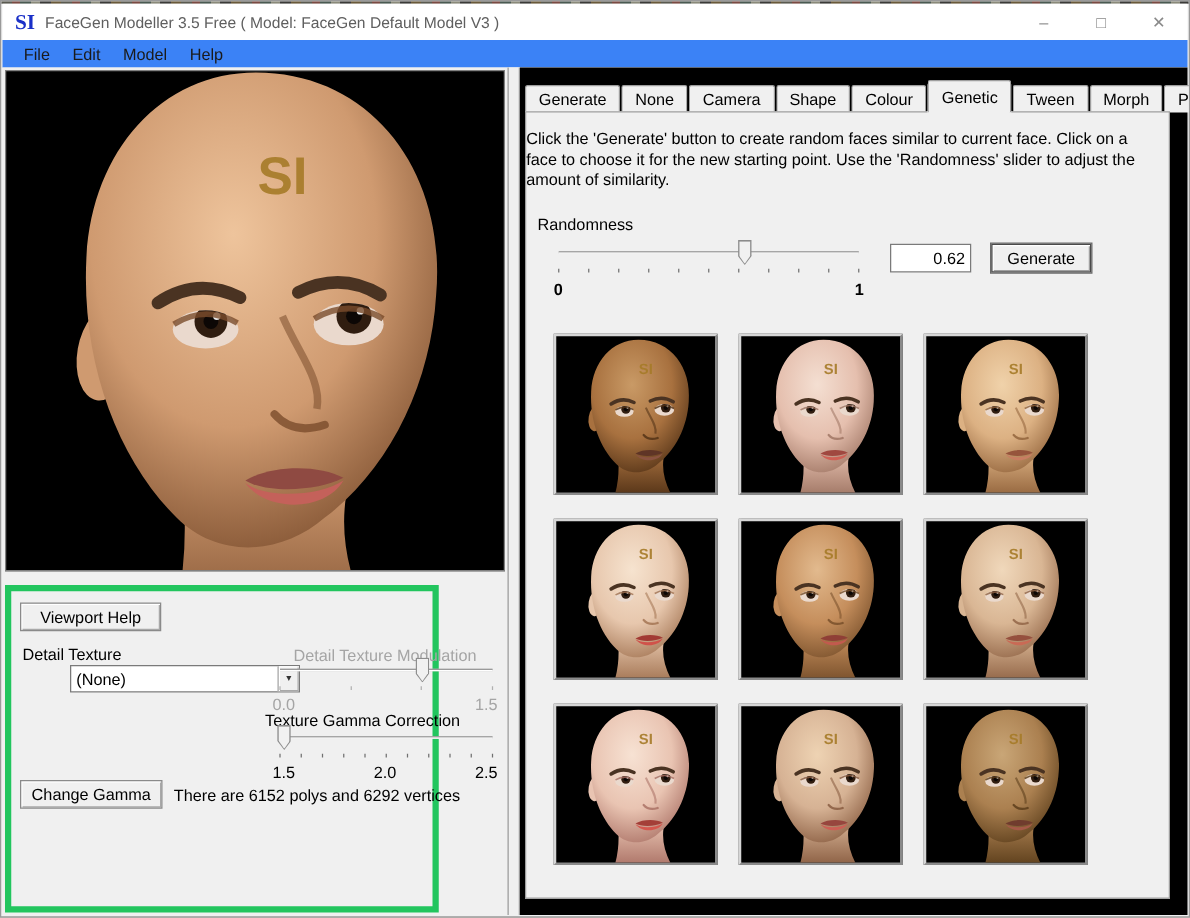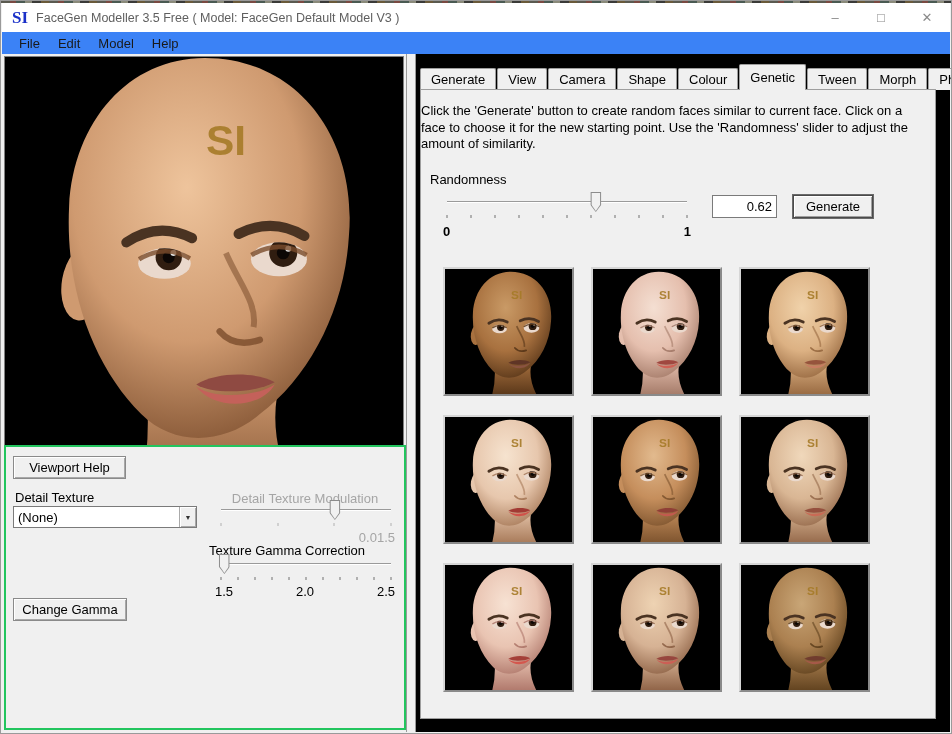--- a/index.html
+++ b/index.html
@@ -15,27 +15,27 @@
   .win-btn{width:46px;height:100%;display:flex;align-items:center;justify-content:center;color:#8a8a8a;font-size:13px;cursor:default;}
   
   .menubar{position:absolute;left:1px;top:31px;right:1px;height:22px;background:#3b82f6;display:flex;align-items:center;padding-left:8px;}
   .menu-item{font-size:13px;color:#1a1a1a;padding:2px 9px;}
   
   .content{position:absolute;left:1px;top:53px;right:1px;bottom:1px;background:#f0f0f0;}
   .viewport{position:absolute;left:2px;top:2px;width:400px;height:401px;background:#000;border:1px solid #808080;overflow:hidden;}
   .viewport svg{position:absolute;width:118%;height:119%;left:-13%;top:-4%;}
   .splitter{position:absolute;left:404px;top:0;width:10px;bottom:0;background:#f0f0f0;border-left:1px solid #9a9a9a;border-right:1px solid #9a9a9a;}
   
-  .left-controls{position:absolute;left:2px;top:391px;width:402px;bottom:2px;background:#f0f0f0;border:2px solid #22c55e;}
+  .left-controls{position:absolute;left:2px;top:414px;width:347px;bottom:2px;background:#f0f0f0;border:5px solid #22c55e;}
   .btn{background:#f0f0f0;border:1px solid #8a8a8a;box-shadow:inset 1px 1px 0 #ffffff, inset -1px -1px 0 #a8a8a8;
        font-size:13px;color:#000;display:flex;align-items:center;justify-content:center;position:absolute;cursor:default;}
   .btn-default{border:1px solid #4a4a4a;box-shadow:0 0 0 1px #6a6a6a, inset 1px 1px 0 #ffffff, inset -1px -1px 0 #a0a0a0;}
   .label{position:absolute;font-size:13px;color:#000;white-space:nowrap;}
   .label.disabled{color:#a5a5a5;}
-  .combo{position:absolute;background:#fff;border:1px solid #7a7a7a;display:flex;align-items:center;}
+  .combo{position:absolute;background:#fff;border:1px solid #7a7a7a;display:flex;align-items:center;margin-left:40px;}
   .combo .combo-text{flex:1;font-size:13px;padding-left:4px;color:#000;}
   .combo .combo-btn{width:17px;align-self:stretch;background:#f0f0f0;border-left:1px solid #aaa;box-shadow:inset 1px 1px 0 #fff,inset -1px -1px 0 #a8a8a8;display:flex;align-items:center;justify-content:center;font-size:7px;color:#333;}
   
   .slider{position:absolute;}
   .slider .track{position:absolute;left:0;right:0;top:14px;height:2px;background:#bdbdbd;border-top:1px solid #9a9a9a;border-bottom:1px solid #fff;}
   .slider .thumb{position:absolute;top:5px;width:11px;height:20px;transform:translateX(-50%);}
   .slider .thumb::before{content:"";position:absolute;inset:0;background:#8c8c8c;clip-path:polygon(0 0,100% 0,100% 64%,50% 100%,0 64%);}
   .slider .thumb::after{content:"";position:absolute;inset:1px;background:#f1f1f1;clip-path:polygon(0 0,100% 0,100% 64%,50% 100%,0 64%);}
   .slider .ticks{position:absolute;left:0;right:0;top:28px;height:4px;}
   .slider .tick{position:absolute;top:0;width:1px;height:3px;background:#707070;transform:translateX(-50%);}
@@ -142,21 +142,21 @@
       <div class="slider disabled" style="left:215px;top:48px;width:170px;height:34px;">
         <div class="track"></div>
         <div class="thumb" style="left: 67%;"></div>
         <div class="ticks">
             <div class="tick" style="left: 0%;"></div>
             <div class="tick" style="left: 33.3333%;"></div>
             <div class="tick" style="left: 66.6667%;"></div>
             <div class="tick" style="left: 100%;"></div>
           </div>
       </div>
-      <div class="minmax disabled" style="left:209px;top:83px;width:180px;justify-content:flex-end;">
+      <div class="minmax disabled" style="left:209px;top:83px;width:180px;">
         <span>0.0</span>
         <span>1.5</span>
       </div>
 
 
       <div class="label" style="left:203px;top:96px;width:180px;">Texture Gamma Correction</div>
       <div class="slider" style="left:215px;top:102px;width:170px;height:34px;">
         <div class="track"></div>
         <div class="thumb" style="left: 2%;"></div>
         <div class="ticks">
@@ -173,26 +173,27 @@
             <div class="tick" style="left: 100%;"></div>
           </div>
       </div>
       <div class="minmax" style="left:209px;top:137px;width:180px;">
         <span>1.5</span>
         <span>2.0</span>
         <span>2.5</span>
       </div>
 
       <div class="btn" style="left:7px;top:151px;width:114px;height:23px;">Change Gamma</div>
+      <div class="label" style="left:130px;top:156px;">There are 6152 polys and 6292 vertices</div>
     </div>
 
     <div class="right-area">
       <div class="tab-strip">
           <div class="tab">Generate</div>
-          <div class="tab">View</div>
+          <div class="tab">None</div>
           <div class="tab">Camera</div>
           <div class="tab">Shape</div>
           <div class="tab">Colour</div>
           <div class="tab active">Genetic</div>
           <div class="tab">Tween</div>
           <div class="tab">Morph</div>
           <div class="tab">PhotoFit</div>
         </div>
 
       <div class="tab-page">

